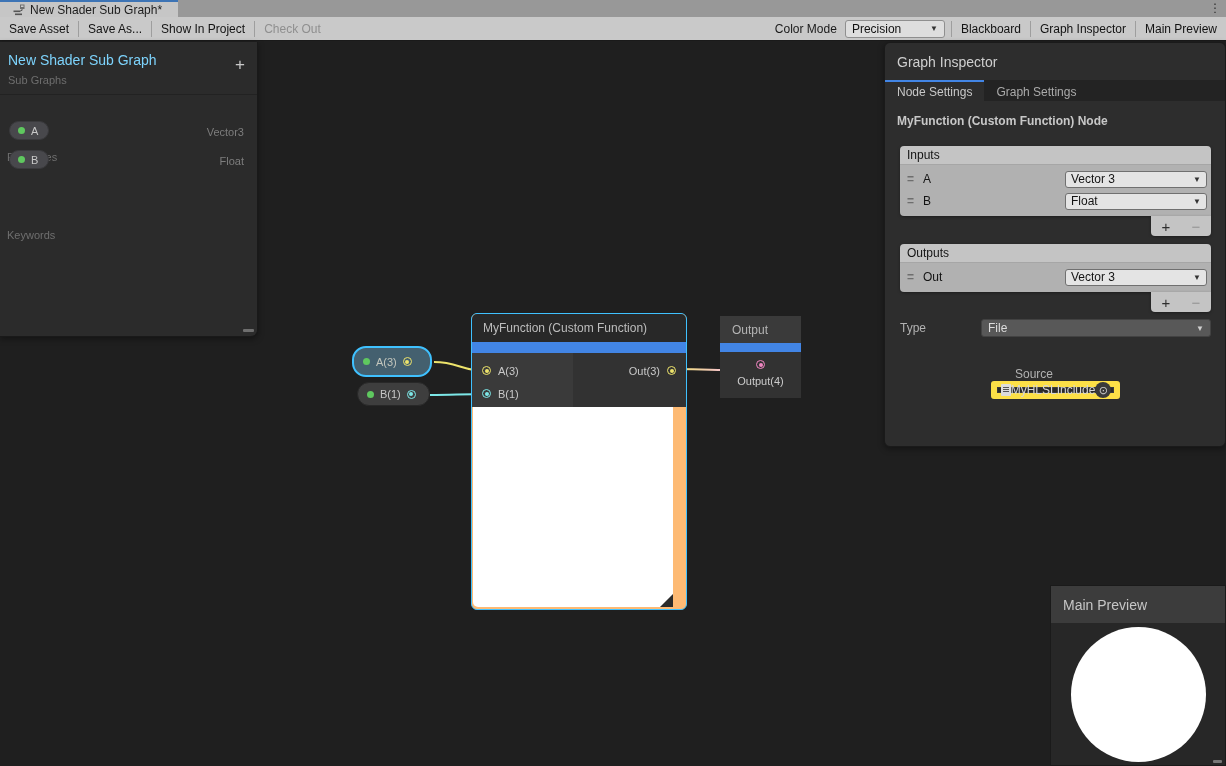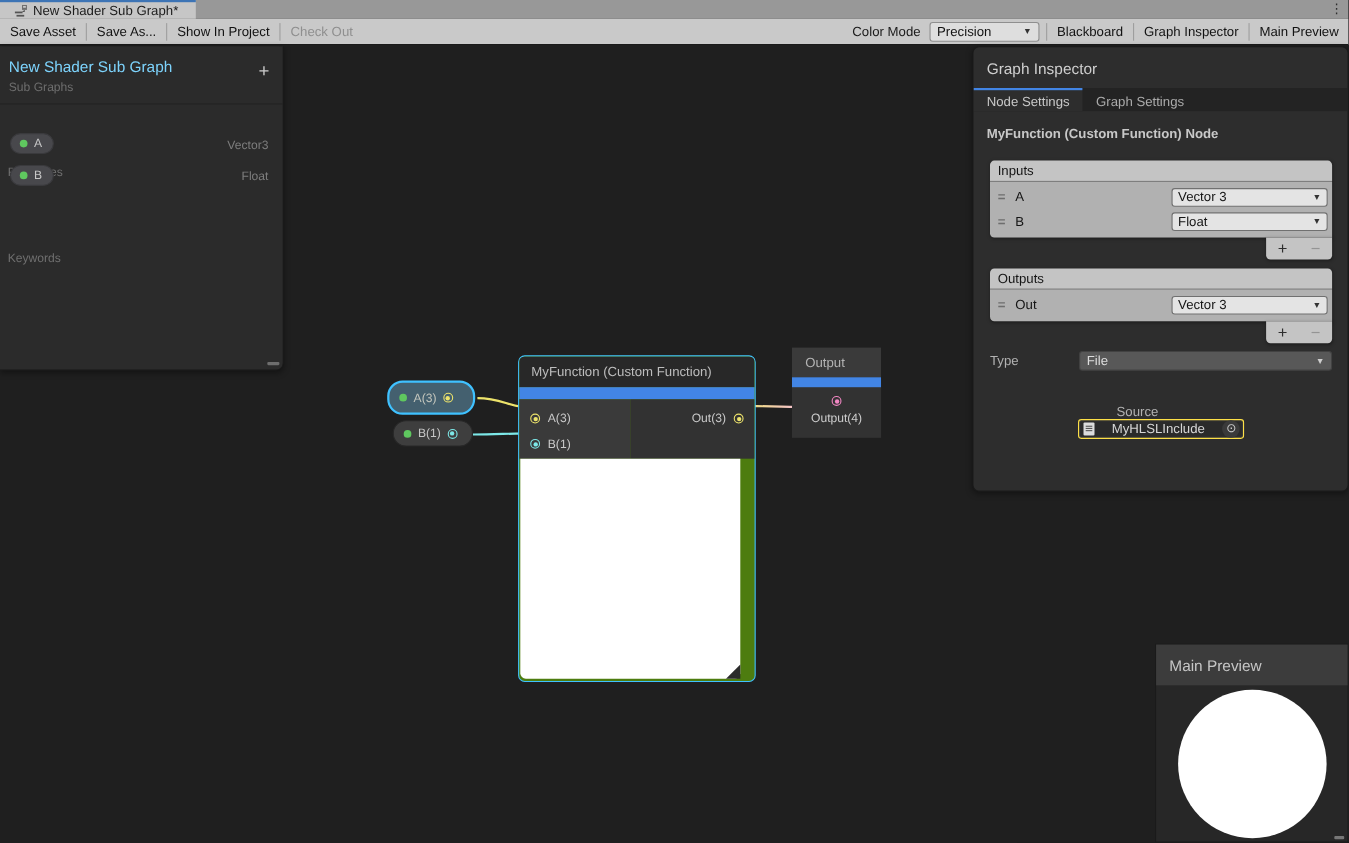--- a/index.html
+++ b/index.html
@@ -48,22 +48,22 @@
     position:absolute; border-radius:14px; background:#3e3e3e; border:1px solid #282828;
     display:flex; align-items:center; gap:6px; padding:0 9px; font-size:11px; color:#c6c6c6;
   }
   .prop-node.selected { background:#44606f; border:2px solid #3fc1ff; color:#c3c6bd; }
   .dot { width:7px; height:7px; border-radius:50%; flex:none; }
   .port { width:9px; height:9px; border:1px solid var(--c,#999); border-radius:50%; position:relative; flex:none; }
   .port::after { content:""; position:absolute; left:1.5px; top:1.5px; width:4px; height:4px; border-radius:50%; background:var(--c,#999); }
 
   
   .fnode {
-    position:absolute; left:471px; top:323px; width:216px; height:297px;
-    background:#4d7c0f; border:1.5px solid #3fc1ff; border-radius:6px; overflow:hidden;
+    position:absolute; left:471px; top:313px; width:216px; height:297px;
+    background:#fdba74; border:1.5px solid #3fc1ff; border-radius:6px; overflow:hidden;
   }
   .fnode .titlebar { height:28px; background:#282828; display:flex; align-items:center; padding:0 11px; font-size:12px; color:#bdbdbd; }
   .fnode .accent { height:11px; background:#4285e5; }
   .fnode .ports { display:flex; height:54px; }
   .fnode .in-col { width:101px; background:#3a3a3a; padding:6px 0; }
   .fnode .out-col { flex:1; background:#323232; padding:6px 0; }
   .port-row { display:flex; align-items:center; gap:7px; height:23px; padding:0 10px; font-size:11px; color:#c9c9c9; }
   .port-row.right { justify-content:flex-end; }
   .fnode .preview { position:relative; width:200px; height:200px; margin-left:1px; background:#ffffff; border-bottom-left-radius:5px; border-bottom-right-radius:5px; }
   .fnode .preview .resize-notch {
@@ -122,21 +122,21 @@
     box-shadow:0 1px 3px rgba(0,0,0,.35);
   }
   .ulist-footer .plus { color:#2e2e2e; font-size:15px; cursor:default; }
   .ulist-footer .minus { color:#949494; font-size:15px; cursor:default; }
 
   .gi-field-row { position:absolute; left:15px; width:311px; height:18px; display:flex; align-items:center; }
   .gi-field-label { width:81px; font-size:12px; color:#b2b2b2; }
   .ddrop { flex:1; height:18px; background:#585858; border:1px solid #424242; border-radius:3px; display:flex; align-items:center; justify-content:space-between; padding:0 6px; font-size:12px; color:#dddddd;gap:30px; }
   .ddrop .arrow { font-size:8px; color:#cfcfcf; }
   .dfield { flex:1; height:17px; background:#2a2a2a; border:1px solid #212121; box-shadow:inset 0 0 0 1px #3a3a3a; border-radius:2px; display:flex; align-items:center; padding:0 6px; font-size:12px; color:#d6d6d6; }
-  .objfield { flex:1; height:18px; background:#2a2a2a; border:1px solid #fde047; box-shadow:inset 0 0 0 1px #3a3a3a; border-radius:3px; display:flex; align-items:center; gap:16px; padding:0 3px 0 4px; font-size:12px; color:#d6d6d6; }
+  .objfield { flex:1; height:18px; background:#2a2a2a; border:6px solid #fde047; box-shadow:inset 0 0 0 1px #3a3a3a; border-radius:3px; display:flex; align-items:center; gap:0; padding:0 3px 0 4px; font-size:12px; color:#d6d6d6; }
   .file-ico { width:10px; height:12px; background:#dcdcdc; border-radius:1px; position:relative; flex:none; }
   .file-ico::after { content:""; position:absolute; left:2px; top:3px; width:6px; height:1px; background:#555; box-shadow:0 2px 0 #555, 0 4px 0 #555; }
   .obj-picker { margin-left:auto; width:16px; height:16px; border-radius:8px; background:#3a3a3a; color:#cfcfcf; font-size:11px; line-height:16px; text-align:center; cursor:default; }
 
   
   .mainpreview { position:absolute; left:1050px; top:585px; width:176px; height:181px; background:#272727; border:1px solid #1a1a1a; }
   .mp-header { height:37px; background:#3c3c3c; display:flex; align-items:center; padding:0 12px; font-size:14px; color:#c6c6c6; }
   .mp-body { position:relative; height:144px; }
   .mp-sphere { position:absolute; left:20px; top:4px; width:135px; height:135px; border-radius:50%; background:#ffffff; }
   .mp-resize { position:absolute; right:3px; bottom:2px; width:9px; height:3px; background:#777; border-radius:1px; }

